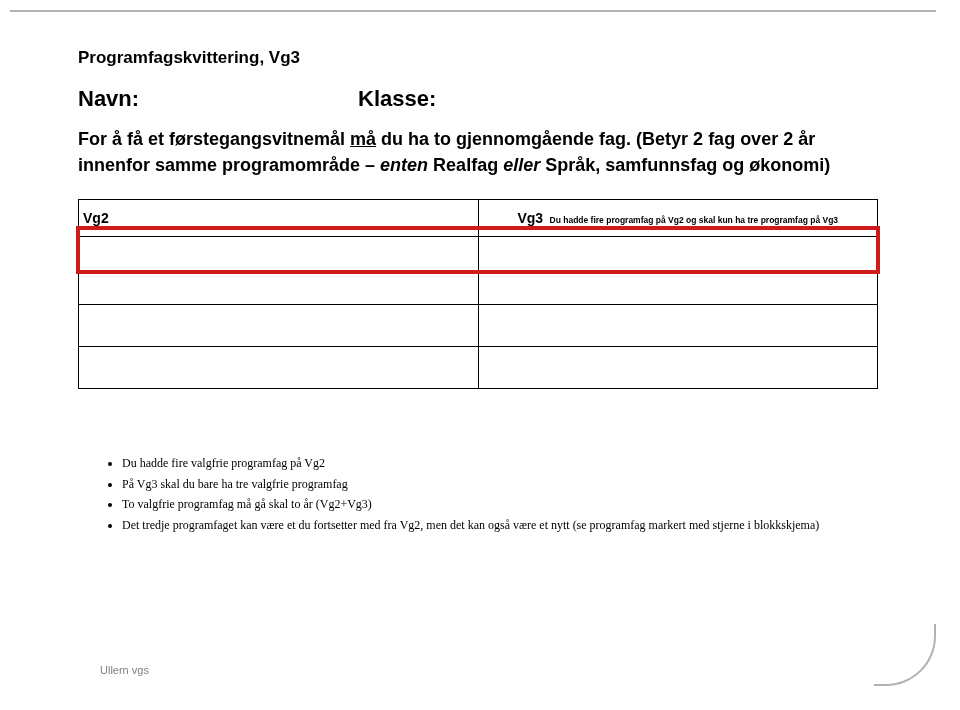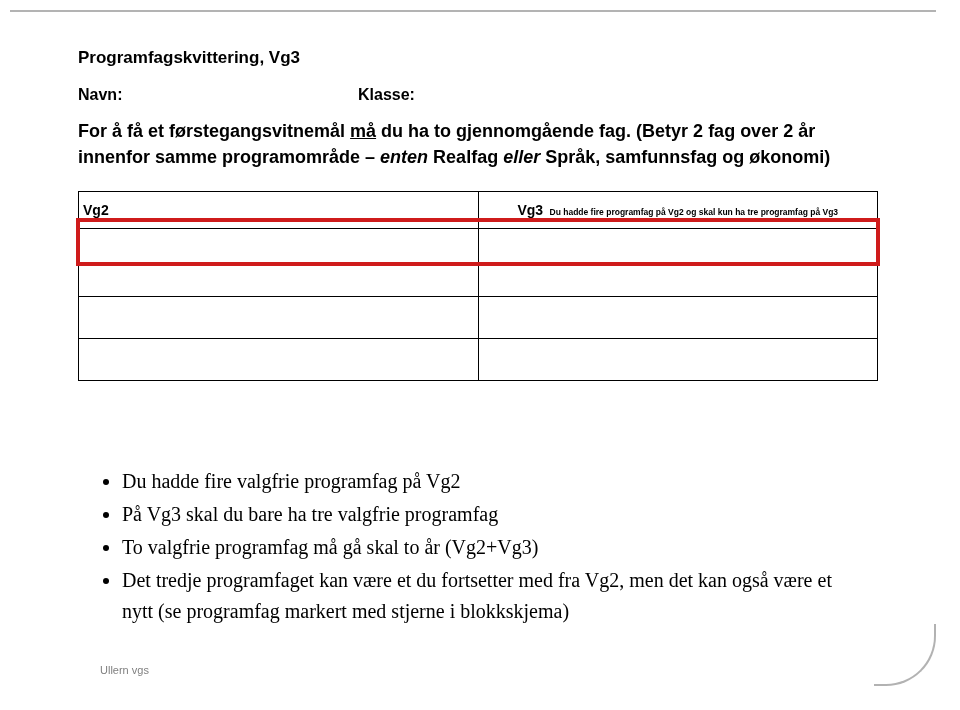--- a/index.html
+++ b/index.html
@@ -45,21 +45,21 @@
     width: 800px;
   }
   .title {
     font-weight: bold;
     font-size: 17px;
     margin-bottom: 18px;
   }
   .field-row {
     display: flex;
     font-weight: bold;
-    font-size: 16px;
+    font-size: 22px;
     margin-bottom: 14px;
   }
   .field-row .navn { width: 280px; }
   .field-row .klasse { }
   .instr {
     font-weight: bold;
     font-size: 18px;
     line-height: 1.45;
     margin-bottom: 21px;
   }
@@ -98,25 +98,25 @@
   }
   
   .red-outline {
     position: absolute;
     border: 4px solid #cf1b1b;
     box-sizing: border-box;
     pointer-events: none;
   }
   .bullets {
     position: absolute;
-    top: 466px;
+    top: 454px;
     left: 100px;
     width: 760px;
     font-family: Georgia, "Times New Roman", serif;
-    font-size: 20px;
+    font-size: 12px;
     line-height: 1.55;
   }
   .bullets ul { margin: 0; padding-left: 22px; }
   .bullets li { margin-bottom: 2px; }
   .footer {
     position: absolute;
     left: 100px;
     bottom: 34px;
     font-size: 11px;
     color: #808080;

